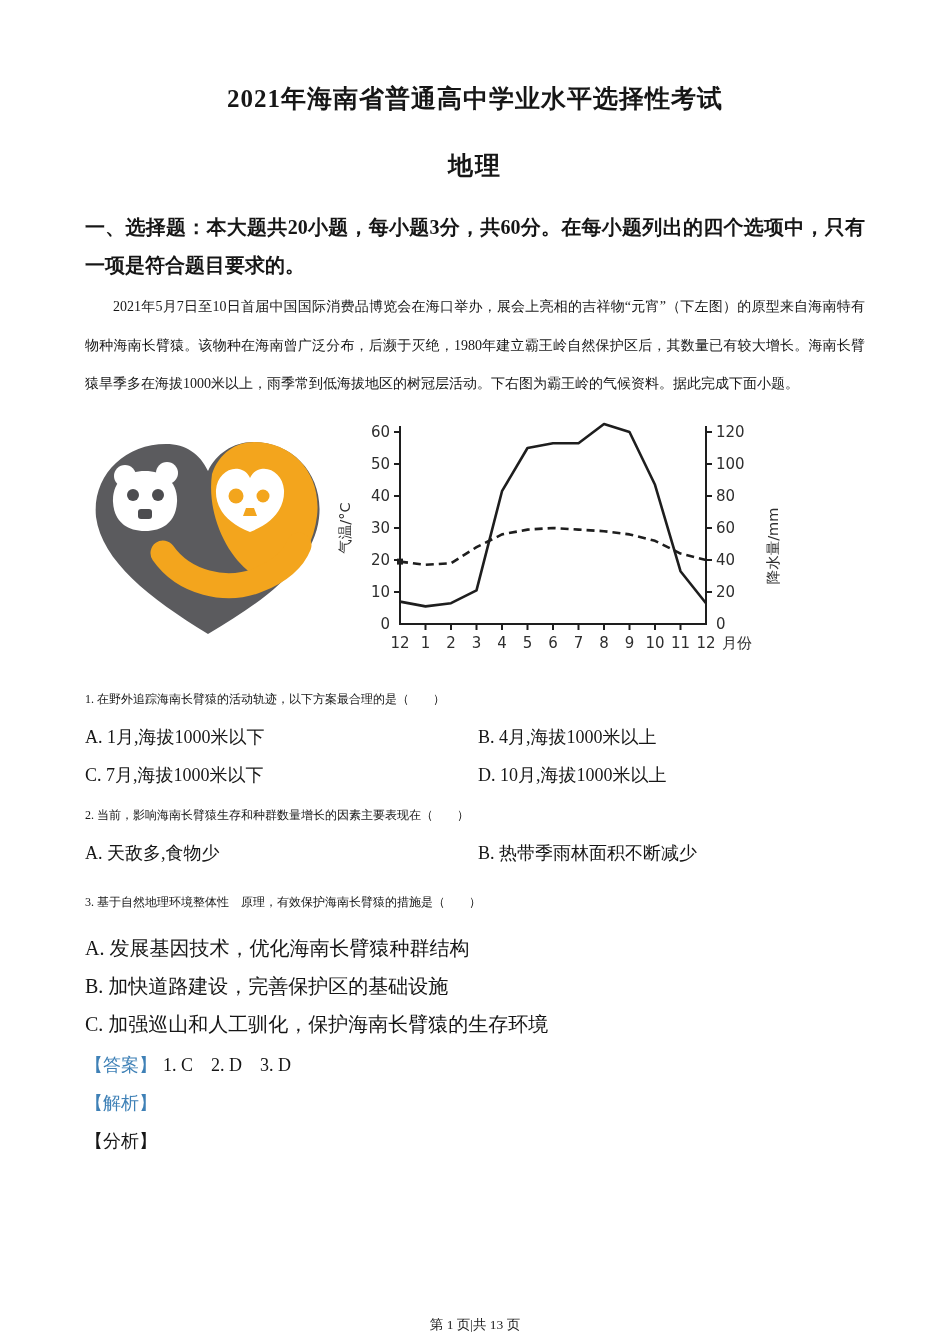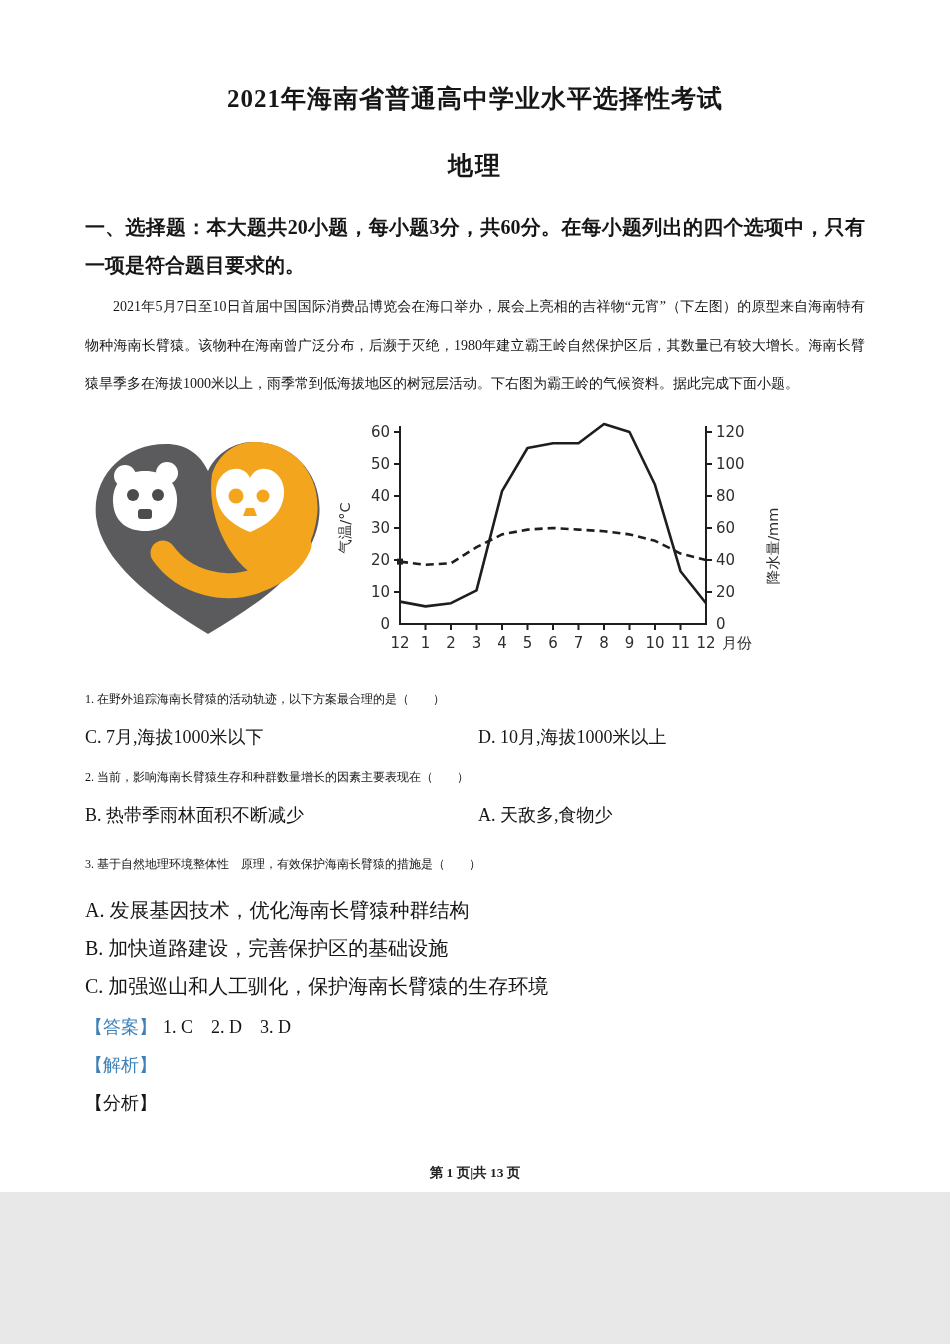--- a/index.html
+++ b/index.html
@@ -1,18 +1,18 @@
 <!DOCTYPE html>
 <html><head>
 <meta charset="utf-8">
 <style>
   html,body{margin:0;padding:0;background:#e8e8e8;}
   .page{
     position:relative;
-    width:950px;height:1192px;
+    width:950px;height:1344px;
     margin:0 auto;
     background:#ffffff;
     box-sizing:border-box;
     padding:84px 85px 0 85px;
     overflow:hidden;
     font-family:"Liberation Serif","DejaVu Serif",serif;
     color:#161616;
   }
   .doc-title{
     margin:0;font-size:25px;line-height:30px;font-weight:bold;
@@ -46,21 +46,20 @@
   .q3-first{margin-top:21px;}
   .answer-line{margin-top:15px;font-size:18px;line-height:26px;}
   .tag-blue{color:#3e80b6;}
   .tag-black{color:#161616;}
   .ans-vals{margin-left:6px;}
   .exp-line{margin-top:12px;font-size:18px;line-height:26px;}
   .footer{
     position:absolute;left:0;right:0;bottom:10px;
     text-align:center;font-size:13.5px;color:#222;
     font-family:"Liberation Serif","DejaVu Serif",serif;
-    font-weight:bold;
   }
   
   .m-gray{fill:#5b5b5e;}
   .m-orange{fill:#f3a51d;}
   .m-white{fill:#ffffff;}
   .m-dark{fill:#4c4c4f;}
   .m-arm{stroke:#f3a51d;}
 </style>
 </head>
 <body>
@@ -156,28 +155,32 @@
           <text x="444" y="136" text-anchor="middle" transform="rotate(-90 444 136)" class="chart-axis-title">降水量/mm</text>
           <polyline points="66.0,151.6 91.5,154.8 117.0,153.2 142.5,137.2 168.0,124.4 193.5,119.6 219.0,118.0 244.5,119.6 270.0,121.2 295.5,124.4 321.0,130.8 346.5,143.6 372.0,150.0" fill="none" stroke="#1e1e1e" stroke-width="2.6" stroke-linejoin="round" stroke-dasharray="8 5"></polyline>
           <rect x="63" y="148.6" width="6" height="6" fill="#1e1e1e"></rect>
           <polyline points="66.0,191.6 91.5,196.4 117.0,193.2 142.5,180.4 168.0,81.2 193.5,38.0 219.0,33.2 244.5,33.2 270.0,14.0 295.5,22.0 321.0,74.8 346.5,161.2 372.0,193.2" fill="none" stroke="#1e1e1e" stroke-width="2.6" stroke-linejoin="round"></polyline>
         </svg>
     </div>
   </div>
 
   <p class="stem">1. 在野外追踪海南长臂猿的活动轨迹，以下方案最合理的是（　　）</p>
   <div class="opt-row">
+    <span>A. 1月,海拔1000米以下</span>
+    <span>B. 4月,海拔1000米以上</span>
+  </div>
+  <div class="opt-row">
     <span>C. 7月,海拔1000米以下</span>
     <span>D. 10月,海拔1000米以上</span>
   </div>
 
   <p class="stem">2. 当前，影响海南长臂猿生存和种群数量增长的因素主要表现在（　　）</p>
   <div class="opt-row">
+    <span>A. 天敌多,食物少</span>
     <span>B. 热带季雨林面积不断减少</span>
-    <span>A. 天敌多,食物少</span>
   </div>
 
   <p class="stem q3-stem">3. 基于自然地理环境整体性　原理，有效保护海南长臂猿的措施是（　　）</p>
   <div class="opt-line q3-first">A. 发展基因技术，优化海南长臂猿种群结构</div>
   <div class="opt-line">B. 加快道路建设，完善保护区的基础设施</div>
   <div class="opt-line">C. 加强巡山和人工驯化，保护海南长臂猿的生存环境</div>
 
   <div class="answer-line">
     <span class="tag-blue">【答案】</span><span class="ans-vals">1. C　2. D　3. D</span>
   </div>

